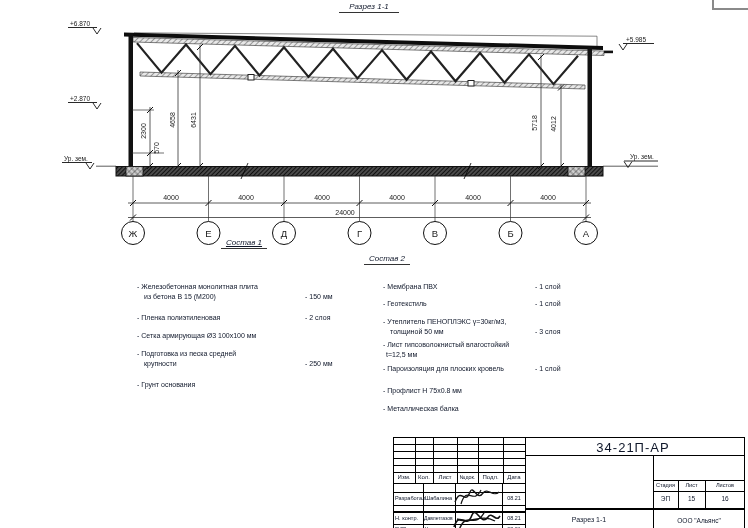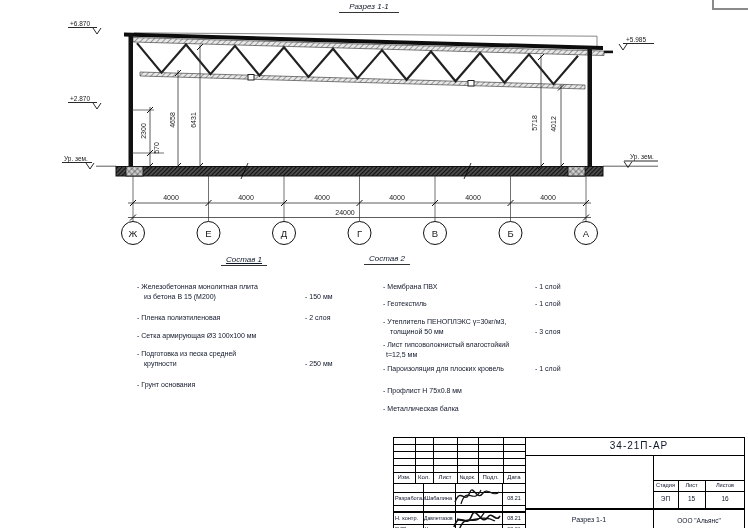--- a/index.html
+++ b/index.html
@@ -169,21 +169,21 @@
       <text x="359.5" y="236.5" text-anchor="middle">Г</text>
       <circle cx="435" cy="233" r="11.5" fill="#fff" stroke="#111" stroke-width="1"></circle>
       <text x="435" y="236.5" text-anchor="middle">В</text>
       <circle cx="510.5" cy="233" r="11.5" fill="#fff" stroke="#111" stroke-width="1"></circle>
       <text x="510.5" y="236.5" text-anchor="middle">Б</text>
       <circle cx="586" cy="233" r="11.5" fill="#fff" stroke="#111" stroke-width="1"></circle>
       <text x="586" y="236.5" text-anchor="middle">А</text>
     </g>
   </svg>
 
-  <div class="abs hd" style="left:221px;top:255px;width:46px;text-decoration:underline;">Состав 1</div>
+  <div class="abs hd" style="left:221px;top:238px;width:46px;text-decoration:underline;">Состав 1</div>
   <div class="list" style="left:137px;top:277px;width:220px;">
     <div class="li" style="top:5px;">
       <div class="lbl1">
         <span>- Железобетонная  монолитная плита</span>
         <span class="ind">из бетона В 15 (М200)</span>
       </div>
       <span>- 150 мм</span>
     </div>
     <div class="li" style="top:36px;">
       <div class="lbl1">
@@ -290,21 +290,21 @@
           <path d="M260,54 H352"></path>
         <path d="M285.5,43 V71"></path>
           <path d="M312.5,43 V71"></path>
       </g>
       <g stroke="#000" stroke-width="2" fill="none">
         <path d="M0,75 H132"></path>
         <path d="M132,71.5 H352"></path>
       </g>
     </svg>
 
-    <div class="cell c" style="left:138px;top:3px;width:216px;font-size:10px;letter-spacing:1px;">34-21П-АР</div>
+    <div class="cell c" style="left:132px;top:3px;width:216px;font-size:13px;letter-spacing:1px;">34-21П-АР</div>
 
     <div class="cell c" style="left:0;top:36.5px;width:22px;">Изм.</div>
     <div class="cell c" style="left:22px;top:36.5px;width:18px;">Кол.</div>
     <div class="cell c" style="left:40px;top:36.5px;width:24px;">Лист</div>
     <div class="cell c" style="left:64px;top:36.5px;width:21px;font-size:5.4px;">№док.</div>
     <div class="cell c" style="left:85px;top:36.5px;width:25px;">Подл.</div>
     <div class="cell c" style="left:110px;top:36.5px;width:22px;">Дата</div>
 
     <div class="cell" style="left:2px;top:57.5px;font-size:5.6px;">Разработал</div>
     <div class="cell" style="left:32px;top:57.5px;font-size:5.6px;">Шабалина</div>

